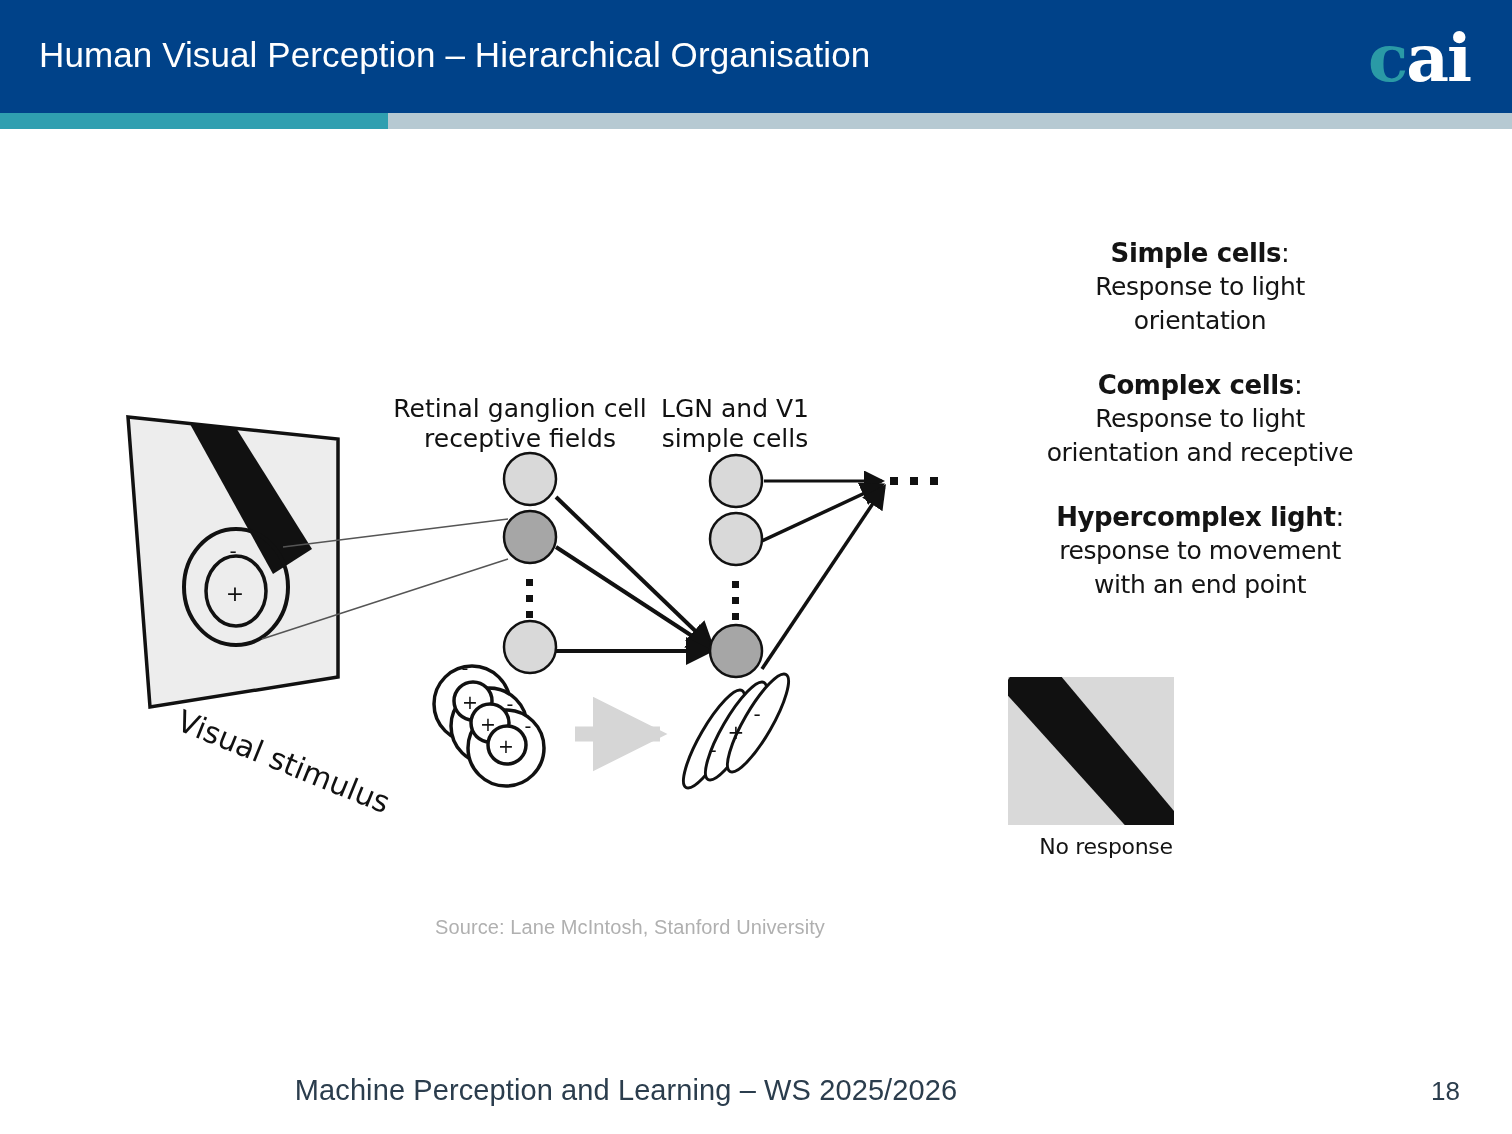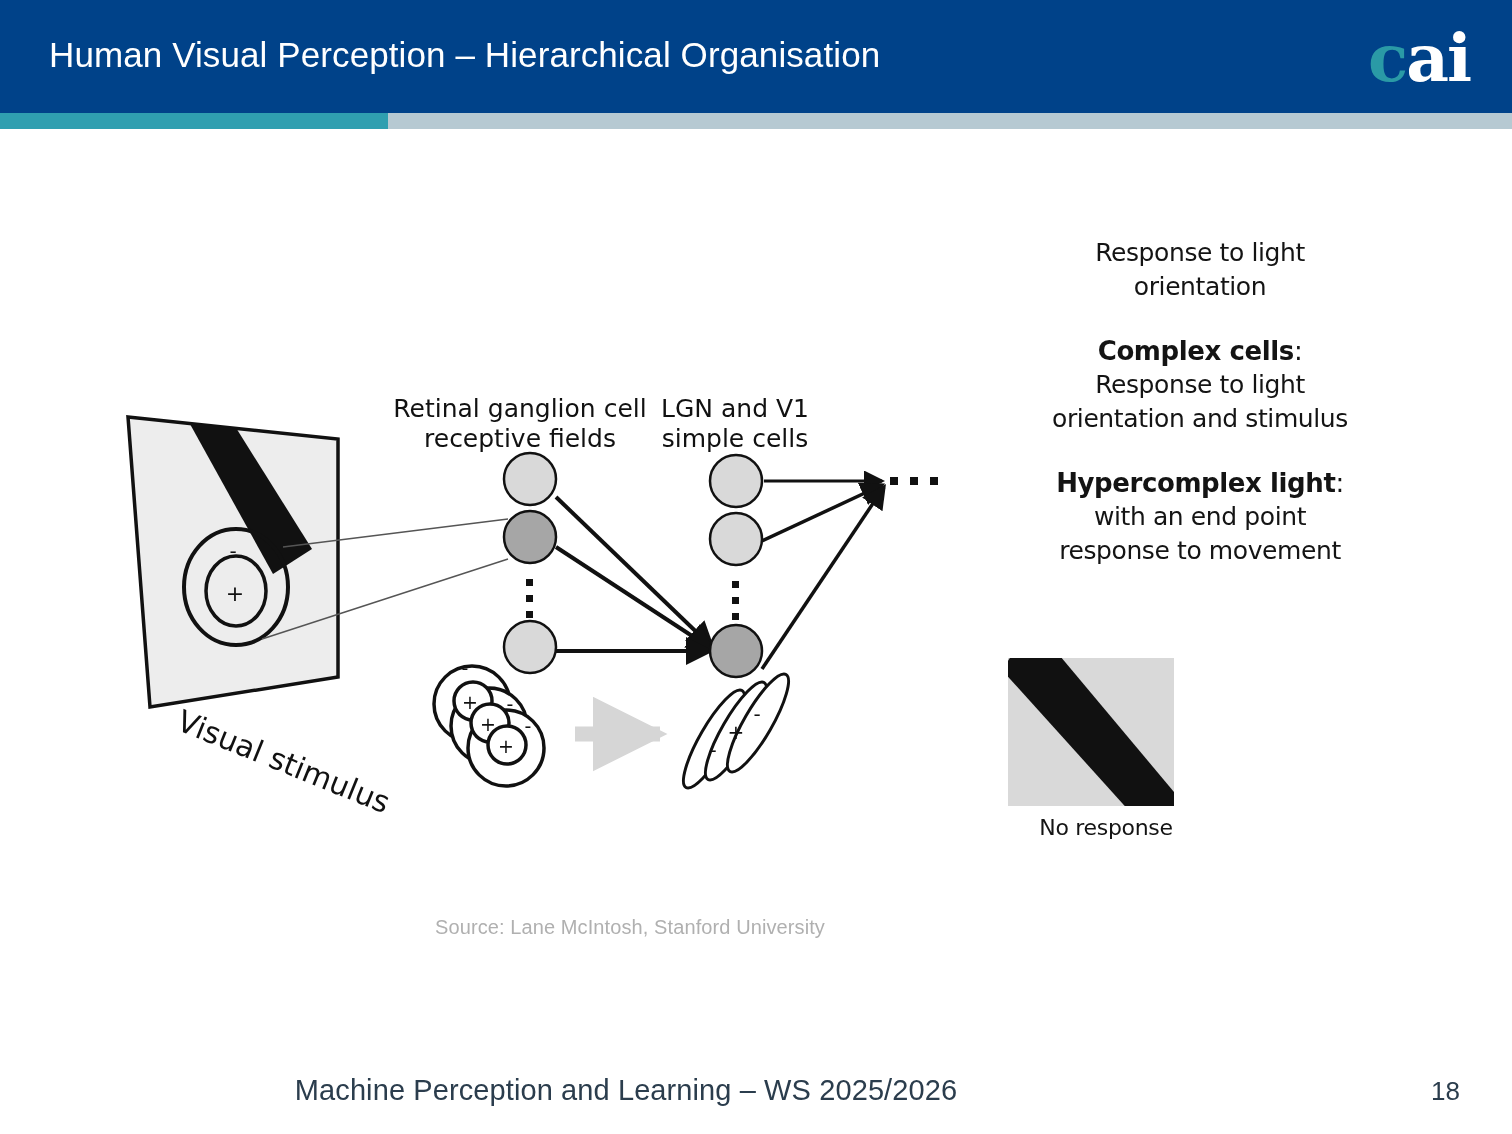--- a/index.html
+++ b/index.html
@@ -19,21 +19,21 @@
   
   #header-bar {
     position: absolute;
     left: 0; top: 0;
     width: 1512px;
     height: 113px;
     background: #004289;
   }
   #slide-title {
     position: absolute;
-    left: 49px;
+    left: 39px;
     top: 33px;
     font-size: 35px;
     line-height: 44px;
     color: #ffffff;
     letter-spacing: 0.1px;
     white-space: nowrap;
     font-weight: 400;
   }
   #logo {
     position: absolute;
@@ -108,20 +108,21 @@
     left: 1008px;
     top: 658px;
     width: 390px;
     display: flex;
     justify-content: space-between;
   }
   .resp-col {
     width: 196px;
     text-align: center;
     font-family: "DejaVu Sans", sans-serif;
+    margin-top: 19px;
   }
   .resp-box {
     width: 166px;
     height: 148px;
     background: #d9d9d9;
     position: relative;
     overflow: hidden;
   }
   .resp-caption {
     margin-top: 8px;
@@ -277,34 +278,35 @@
     <text x="757" y="592">-</text>
   </g>
 
   <text x="175" y="600" font-family="DejaVu Sans, sans-serif" font-size="30" fill="#111111" transform="rotate(22 175 600)">Visual stimulus</text>
 </svg>
 </div>
 
 <div id="cell-text-block">
 
   <div class="cell-para">
+    <div class="cell-head"><span>Simple cells</span><span class="colon">:</span></div>
     <div class="cell-body">Response to light</div>
     <div class="cell-body">orientation</div>
   </div>
 
   <div class="cell-para">
     <div class="cell-head"><span>Complex cells</span><span class="colon">:</span></div>
     <div class="cell-body">Response to light</div>
-    <div class="cell-body">orientation and stimulus</div>
+    <div class="cell-body">orientation and receptive</div>
   </div>
 
   <div class="cell-para">
     <div class="cell-head"><span>Hypercomplex light</span><span class="colon">:</span></div>
+    <div class="cell-body">response to movement</div>
     <div class="cell-body">with an end point</div>
-    <div class="cell-body">response to movement</div>
   </div>
 
 </div>
 
 <div id="response-boxes">
 
   <div class="resp-col">
     <div class="resp-box">
       <svg width="166" height="148" viewBox="0 0 166 148">
         <polygon points="11,-14 42,-14 166,134 166,166 133,166 -6,12" fill="#111111" clip-path="url(#respClipA)"></polygon>

